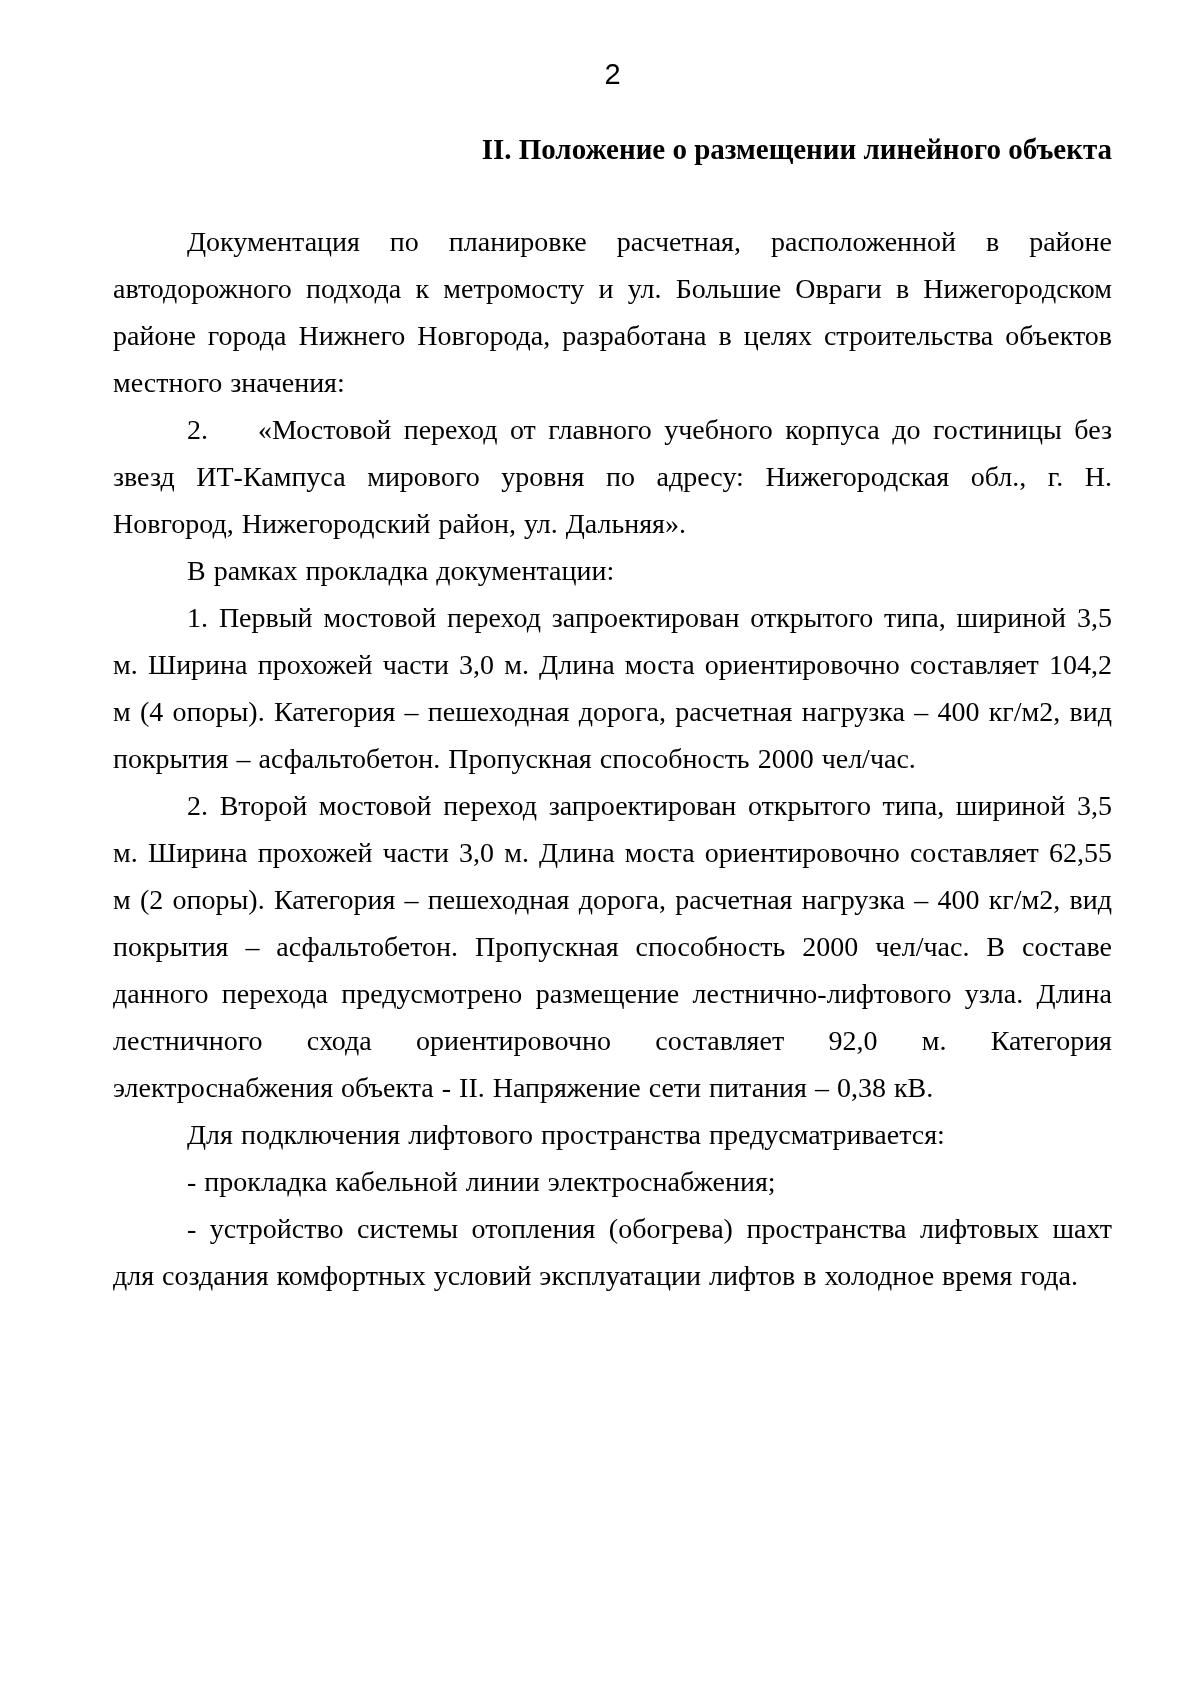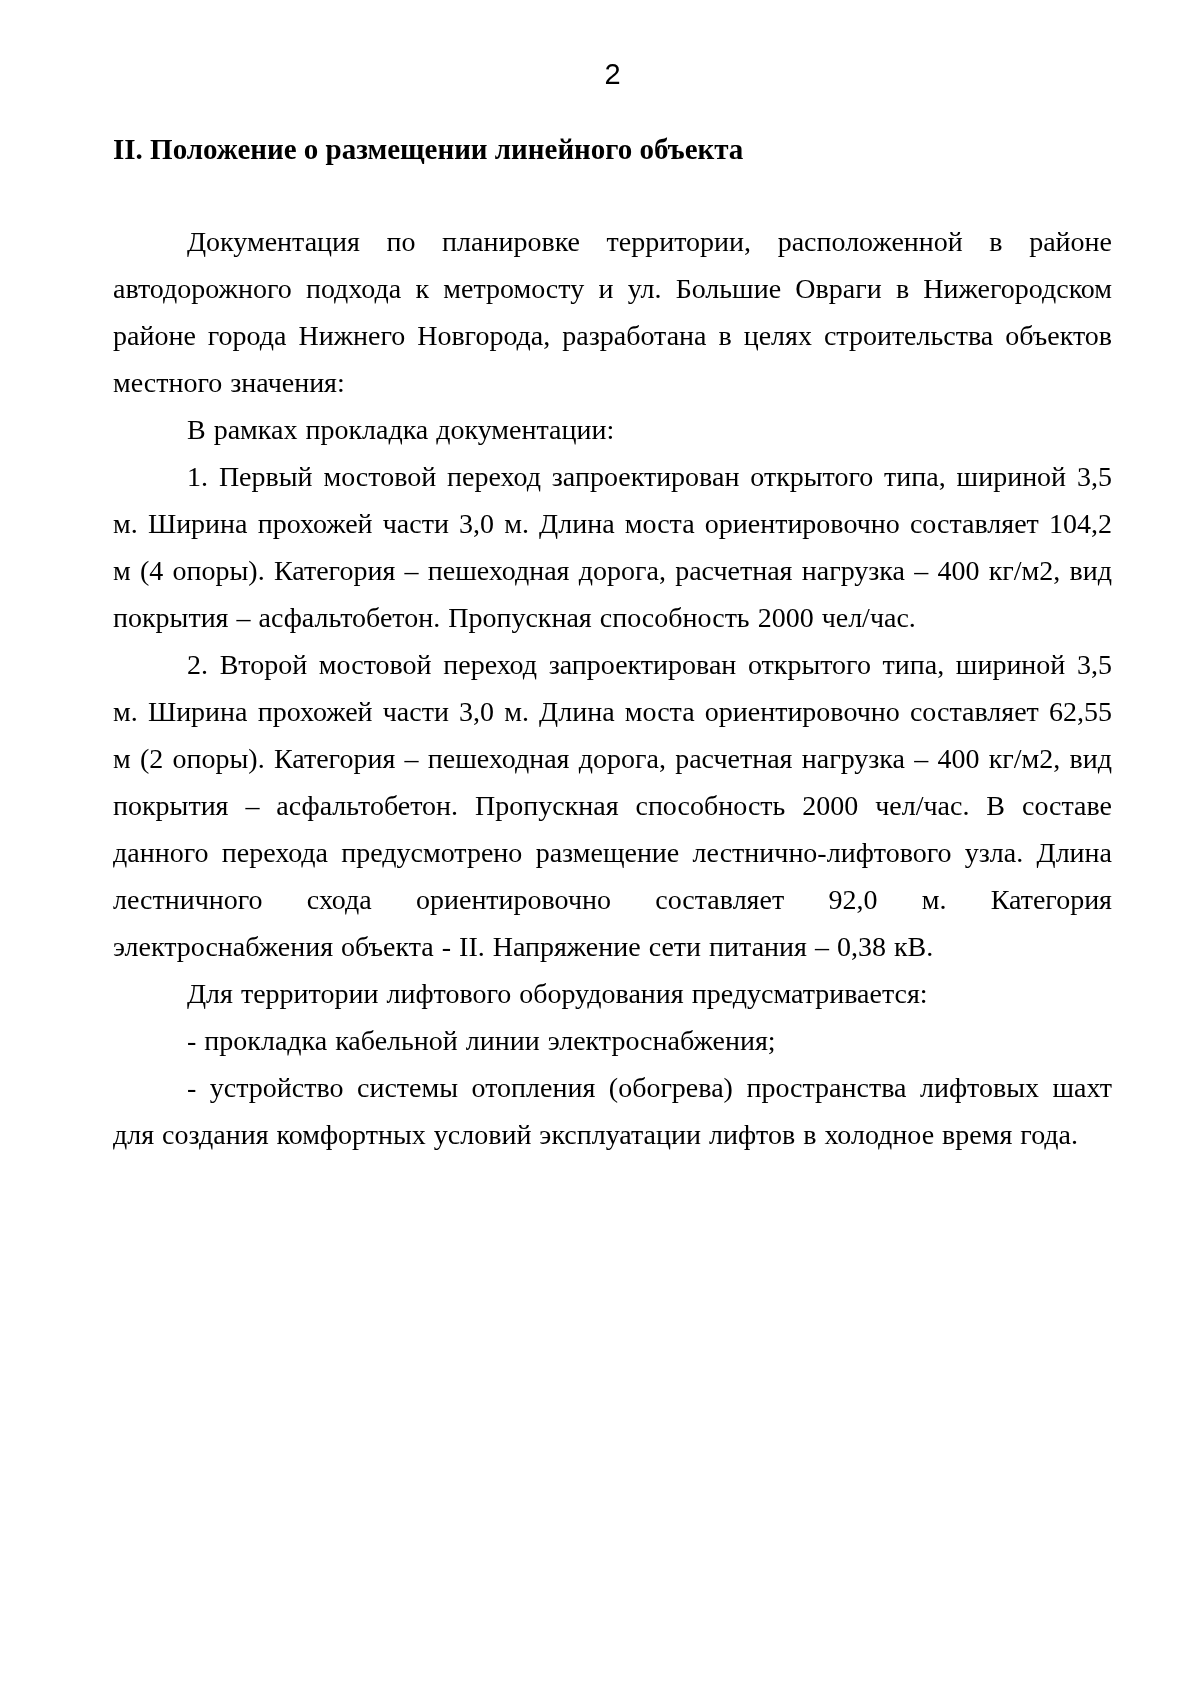--- a/index.html
+++ b/index.html
@@ -21,21 +21,21 @@
     margin-left: 113px;
     margin-right: 88px;
     text-align: center;
     font-family: "Liberation Sans", "DejaVu Sans", sans-serif;
     font-size: 29px;
     line-height: 32px;
     color: #000000;
   }
   .doc-heading {
     margin: 36px 88px 45px 113px;
-    text-align: left;
+    text-align: right;
     font-family: "Liberation Serif", "DejaVu Serif", serif;
     font-weight: bold;
     font-size: 29px;
     line-height: 47px;
     color: #000000;
   }
   .doc-body {
     margin: 0 88px 0 113px;
   }
   .doc-body p {
@@ -52,21 +52,22 @@
 </head>
 <body>
 
 <div class="page">
   <div class="page-number">2</div>
 
   <h1 class="doc-heading">II. Положение о размещении линейного объекта</h1>
 
   <div class="doc-body">
 
-  <p>Документация по планировке территории, расположенной в районе автодорожного подхода к метромосту и ул. Большие Овраги в Нижегородском районе города Нижнего Новгорода, разработана в целях строительства объектов местного значения:</p>
+  <p>Документация по планировке расчетная, расположенной в районе автодорожного подхода к метромосту и ул. Большие Овраги в Нижегородском районе города Нижнего Новгорода, разработана в целях строительства объектов местного значения:</p>
+      <p>2.&nbsp;&nbsp;&nbsp;&nbsp;«Мостовой переход от главного учебного корпуса до гостиницы без звезд ИТ-Кампуса мирового уровня по адресу: Нижегородская обл., г. Н. Новгород, Нижегородский район, ул. Дальняя».</p>
       <p>В рамках прокладка документации:</p>
       <p>1. Первый мостовой переход запроектирован открытого типа, шириной 3,5 м. Ширина прохожей части 3,0 м. Длина моста ориентировочно составляет 104,2 м (4 опоры). Категория – пешеходная дорога, расчетная нагрузка – 400 кг/м2, вид покрытия – асфальтобетон. Пропускная способность 2000 чел/час.</p>
       <p>2. Второй мостовой переход запроектирован открытого типа, шириной 3,5 м. Ширина прохожей части 3,0 м. Длина моста ориентировочно составляет 62,55 м (2 опоры). Категория – пешеходная дорога, расчетная нагрузка – 400 кг/м2, вид покрытия – асфальтобетон. Пропускная способность 2000 чел/час. В составе данного перехода предусмотрено размещение лестнично-лифтового узла. Длина лестничного схода ориентировочно составляет 92,0 м. Категория электроснабжения объекта - II. Напряжение сети питания – 0,38 кВ.</p>
-      <p>Для территории лифтового оборудования предусматривается:</p>
+      <p>Для подключения лифтового пространства предусматривается:</p>
       <p>- прокладка кабельной линии электроснабжения;</p>
       <p>- устройство системы отопления (обогрева) пространства лифтовых шахт для создания комфортных условий эксплуатации лифтов в холодное время года.</p>
     </div>
 </div>
 
 </body></html>

